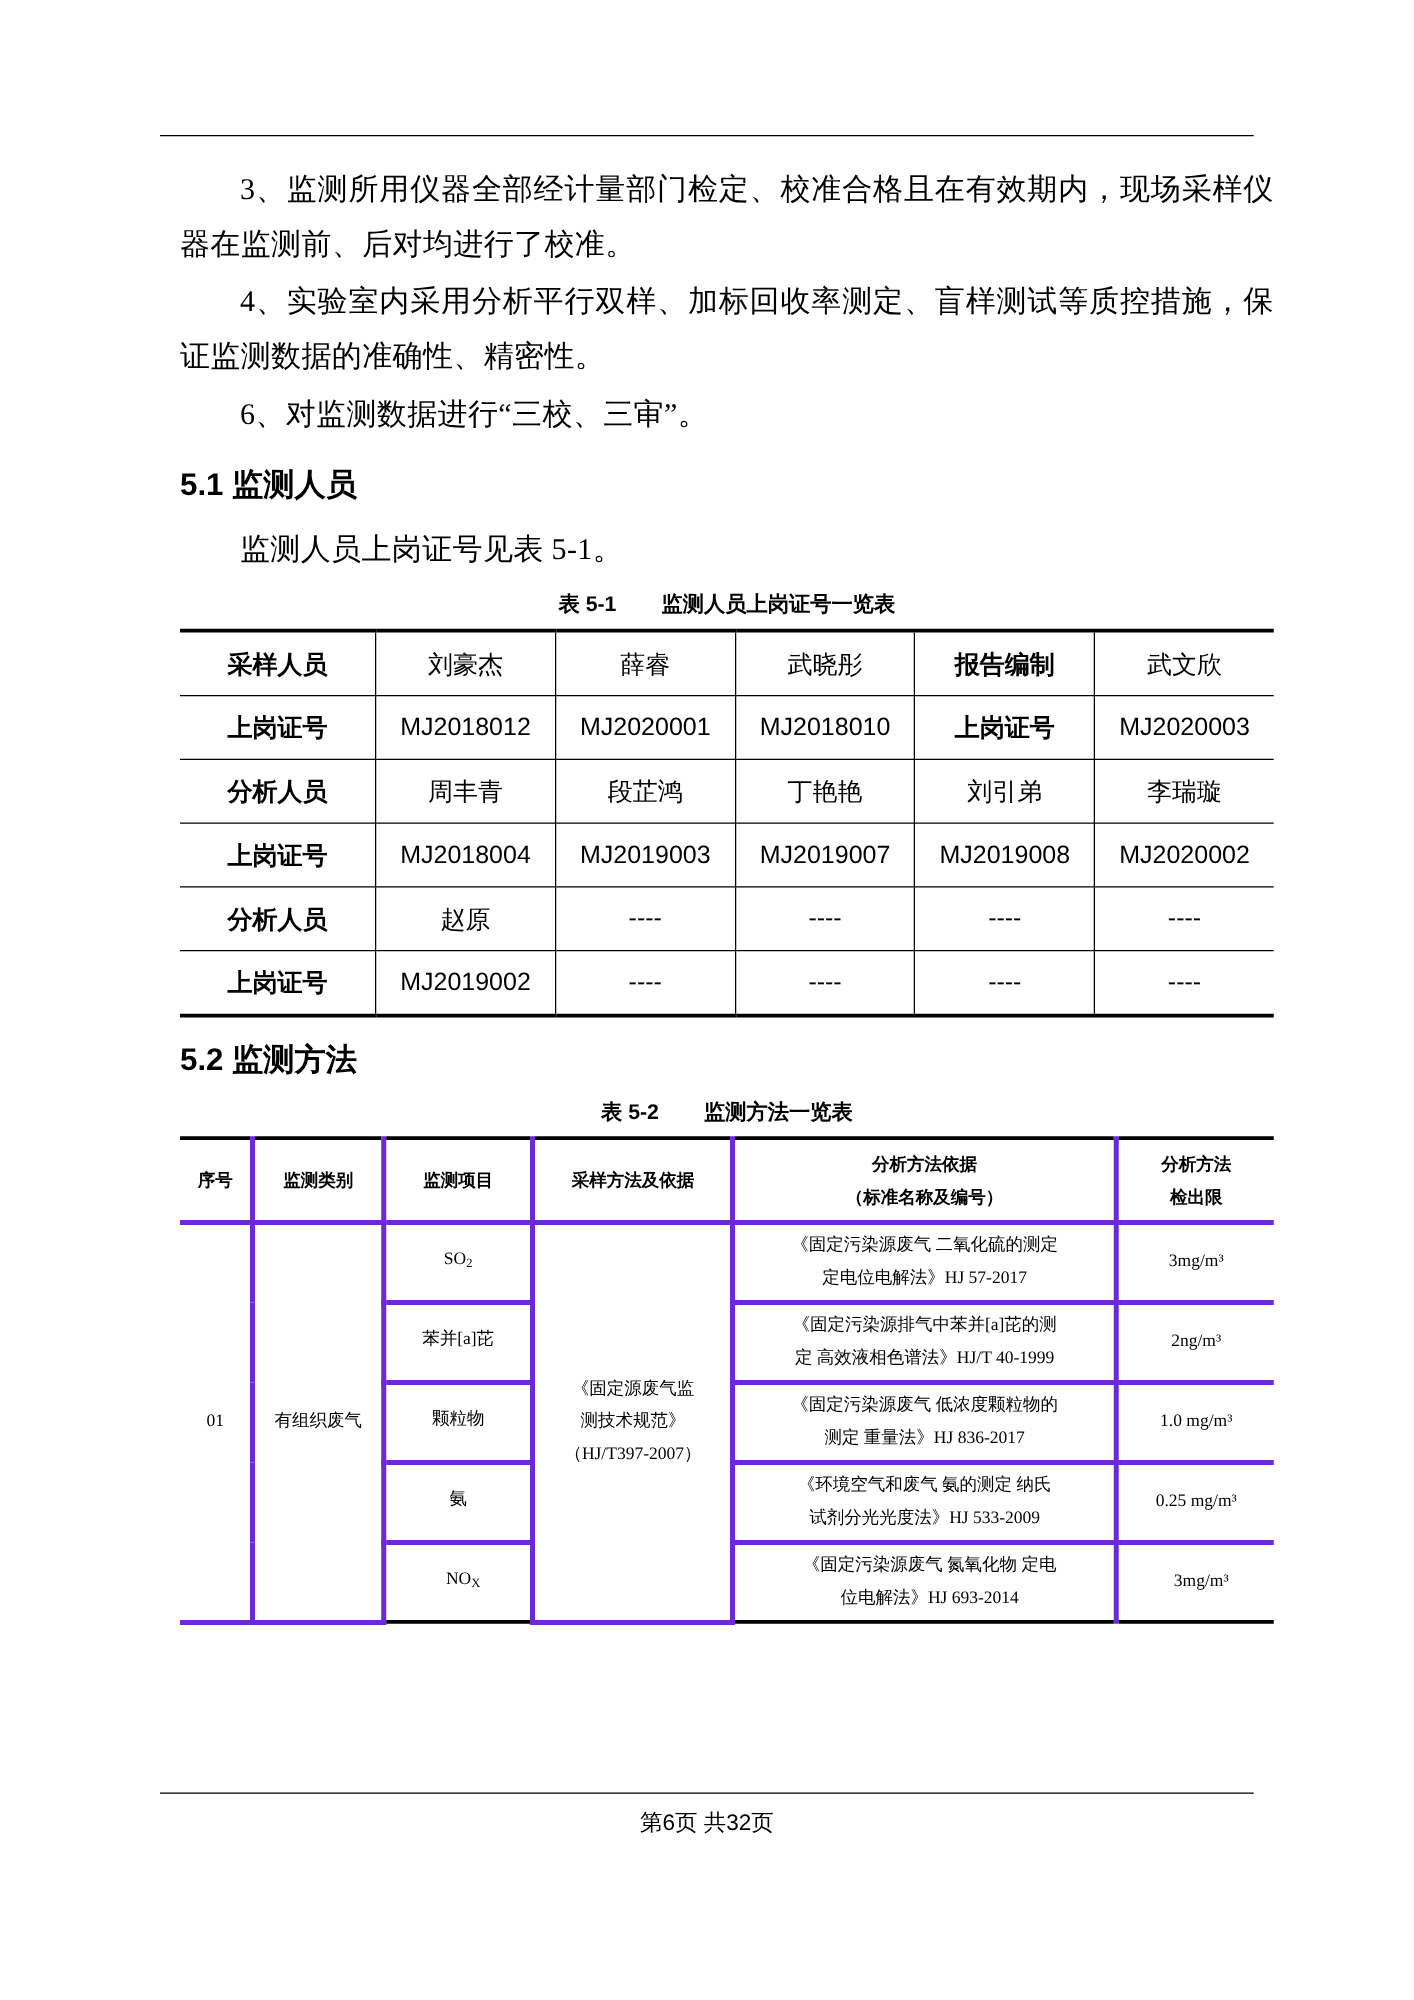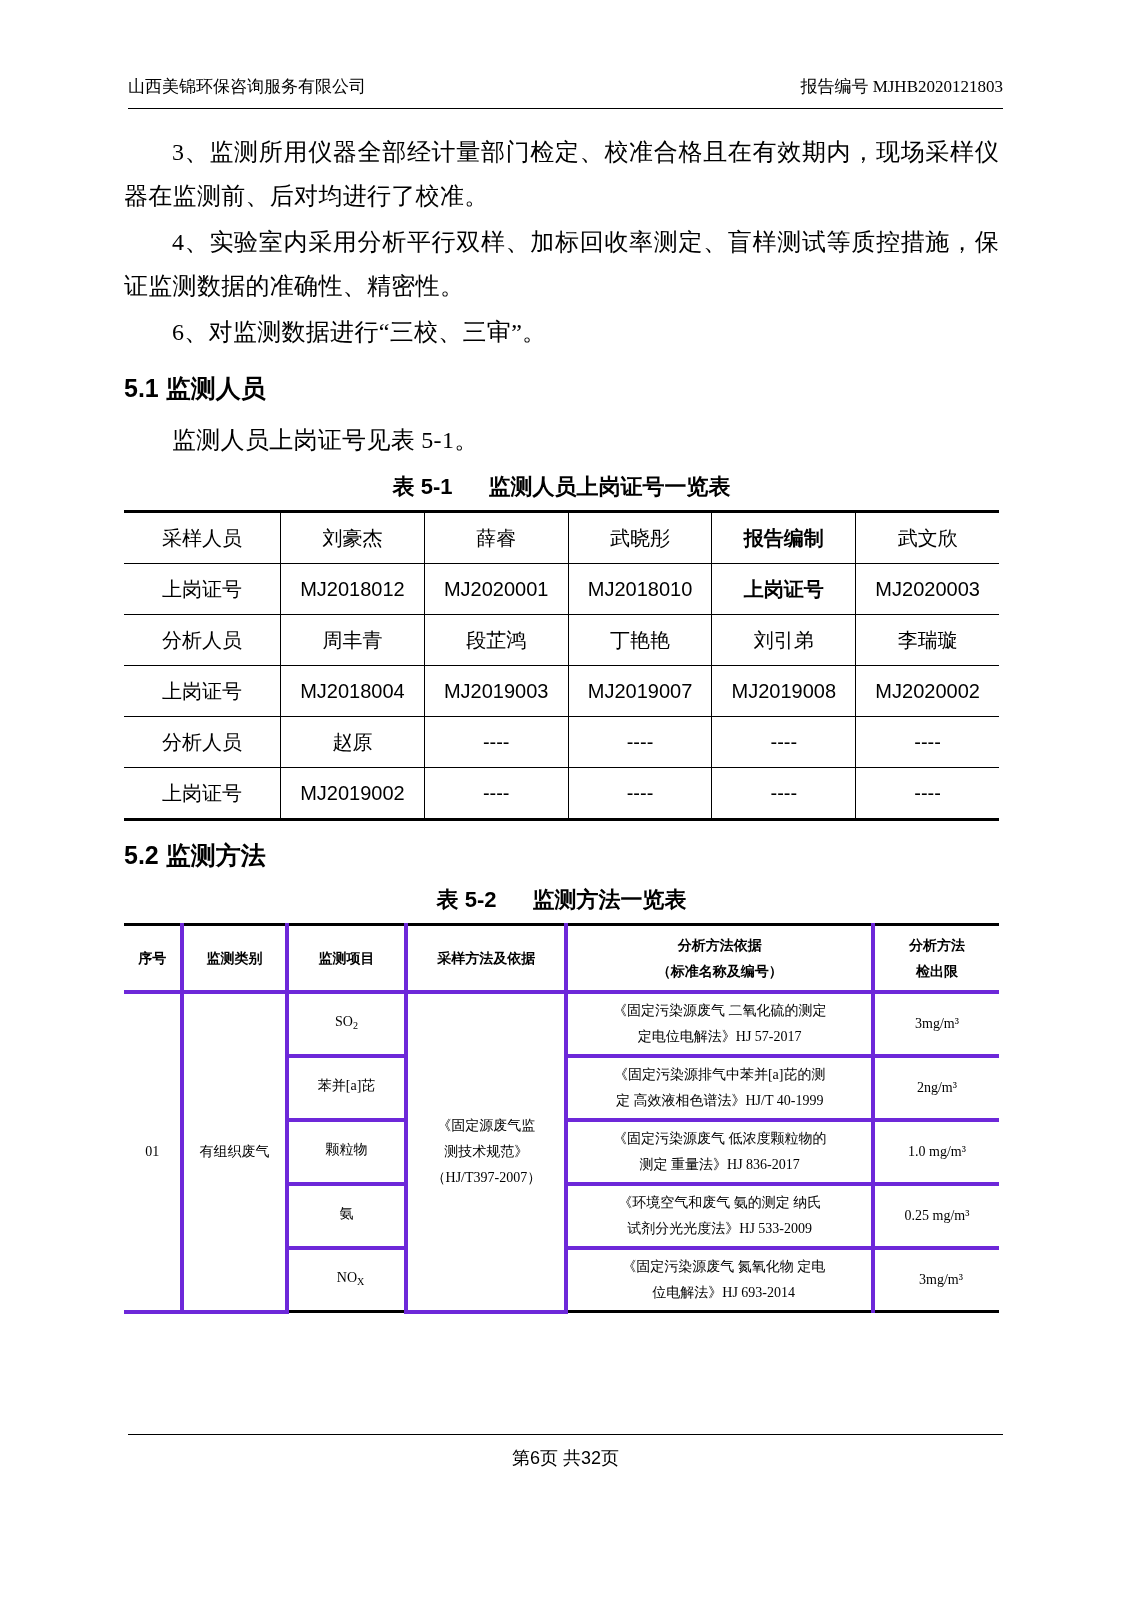--- a/index.html
+++ b/index.html
@@ -37,41 +37,41 @@
     position: absolute;
     top: 108px;
     left: 128px;
     right: 128px;
     border-bottom: 1px solid #000;
     height: 0;
   }
   .content {
     position: absolute;
     top: 130px;
-    left: 124px;
+    left: 144px;
     width: 875px;
   }
   p.para {
     margin: 0 0 2px 0;
     font-size: 24px;
     line-height: 44px;
     text-indent: 48px;
     text-align: justify;
     letter-spacing: 0.3px;
   }
   h2.section {
     font-size: 25px;
     font-weight: bold;
     margin: 14px 0 10px 0;
     line-height: 40px;
     font-family: "Liberation Sans", sans-serif;
   }
   .tbl-caption {
     text-align: center;
-    font-size: 22px;
+    font-size: 17px;
     font-weight: bold;
     margin: 10px 0 8px 0;
     font-family: "Liberation Sans", sans-serif;
   }
   .tbl-caption .gap { display: inline-block; width: 36px; }
 
   table.t1 {
     border-collapse: collapse;
     width: 875px;
     margin: 0 auto;
@@ -79,21 +79,21 @@
   }
   table.t1 td {
     border: 1px solid #000;
     text-align: center;
     height: 46px;
     padding: 2px 4px;
     font-family: Liberation Sans, sans-serif;
   }
   table.t1 tr:first-child td { border-top: 3px solid #000; }
   table.t1 tr:last-child td { border-bottom: 3px solid #000; }
-  table.t1 td:first-child { border-left: none; width: 148px; font-weight: normal; font-family: "Liberation Sans", sans-serif; }
+  table.t1 td:first-child { border-left: none; width: 148px; font-weight: bold; font-family: "Liberation Sans", sans-serif; }
   table.t1 td:last-child { border-right: none; }
   table.t1 td.hdr { font-weight: bold; font-family: "Liberation Sans", sans-serif; }
 
   table.t2 {
     border-collapse: collapse;
     width: 875px;
     margin: 0 auto;
     font-size: 14px;
   }
   table.t2 td {
@@ -137,24 +137,20 @@
     text-align: center;
     font-size: 18px;
     font-family: Liberation Sans, sans-serif;
   }
 </style>
 </head>
 <body>
 
 <div class="page">
 
-  <div class="header">
-    <span>山西美锦环保咨询服务有限公司</span>
-    <span>报告编号 MJHB2020121803</span>
-  </div>
   <div class="header-line"></div>
 
   <div class="content">
 
     <p class="para">3、监测所用仪器全部经计量部门检定、校准合格且在有效期内，现场采样仪器在监测前、后对均进行了校准。</p>
     <p class="para">4、实验室内采用分析平行双样、加标回收率测定、盲样测试等质控措施，保证监测数据的准确性、精密性。</p>
     <p class="para">6、对监测数据进行“三校、三审”。</p>
 
     <h2 class="section">5.1 监测人员</h2>
     <p class="para">监测人员上岗证号见表 5-1。</p>

